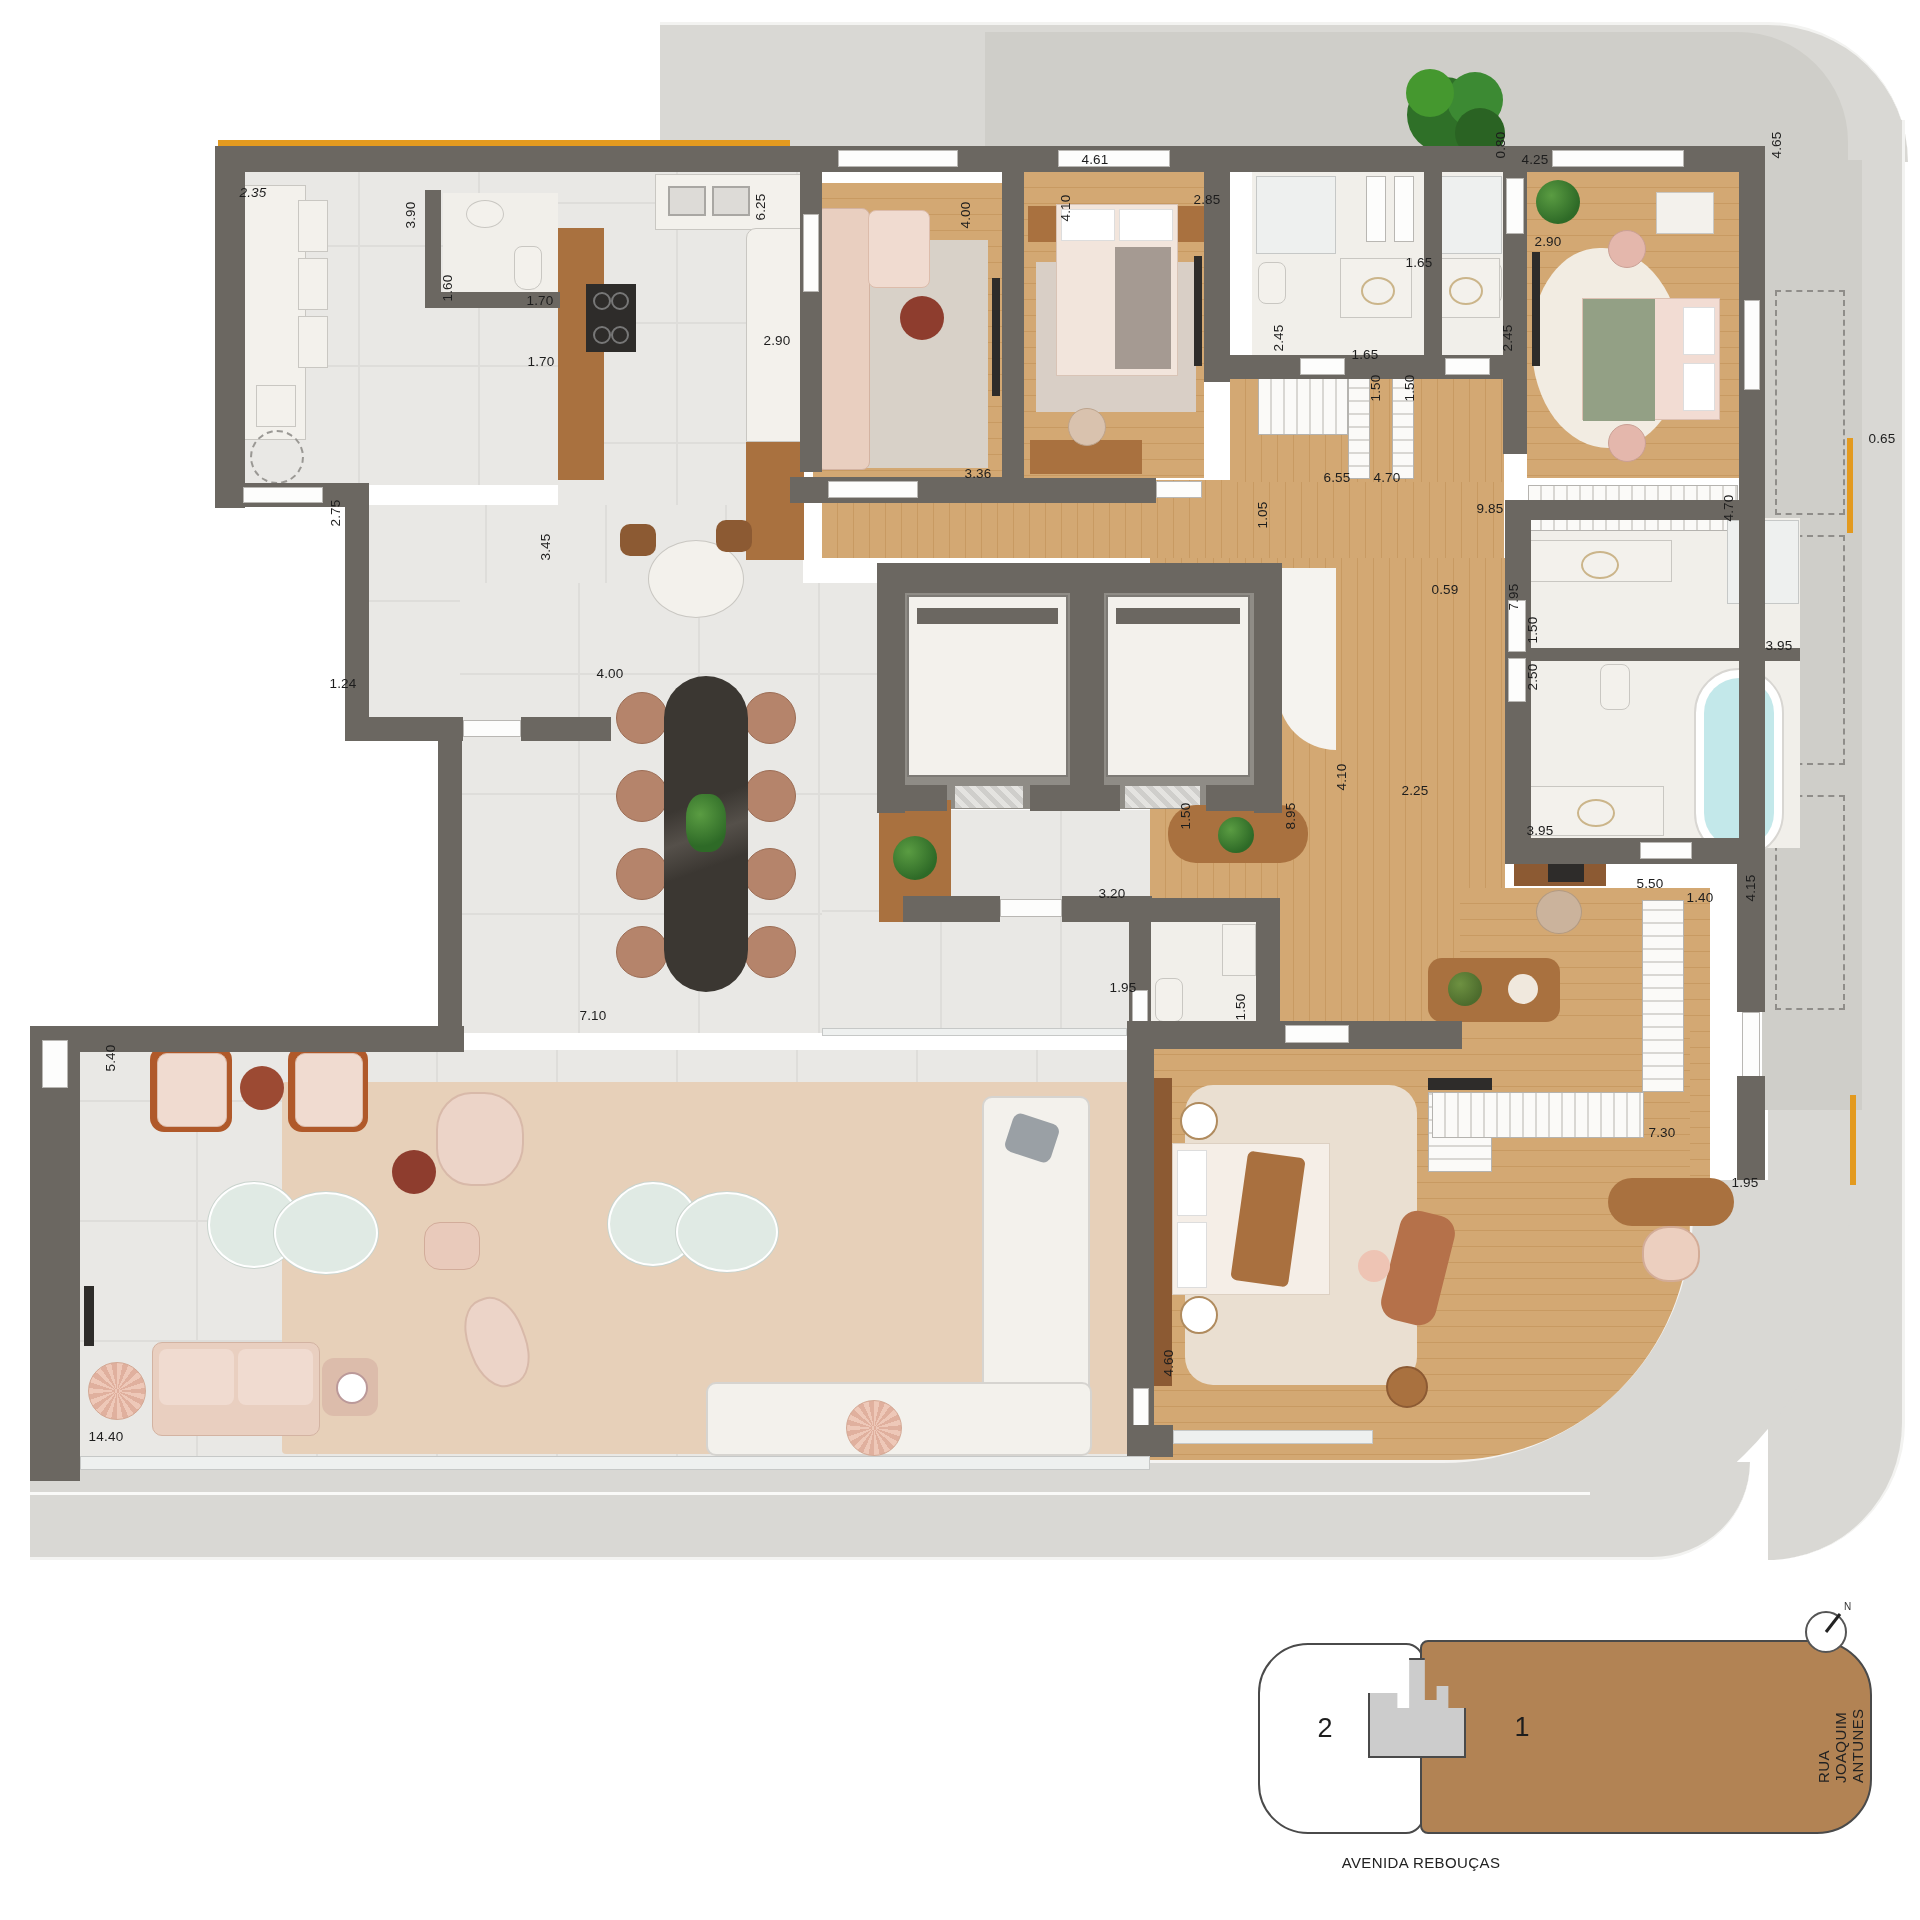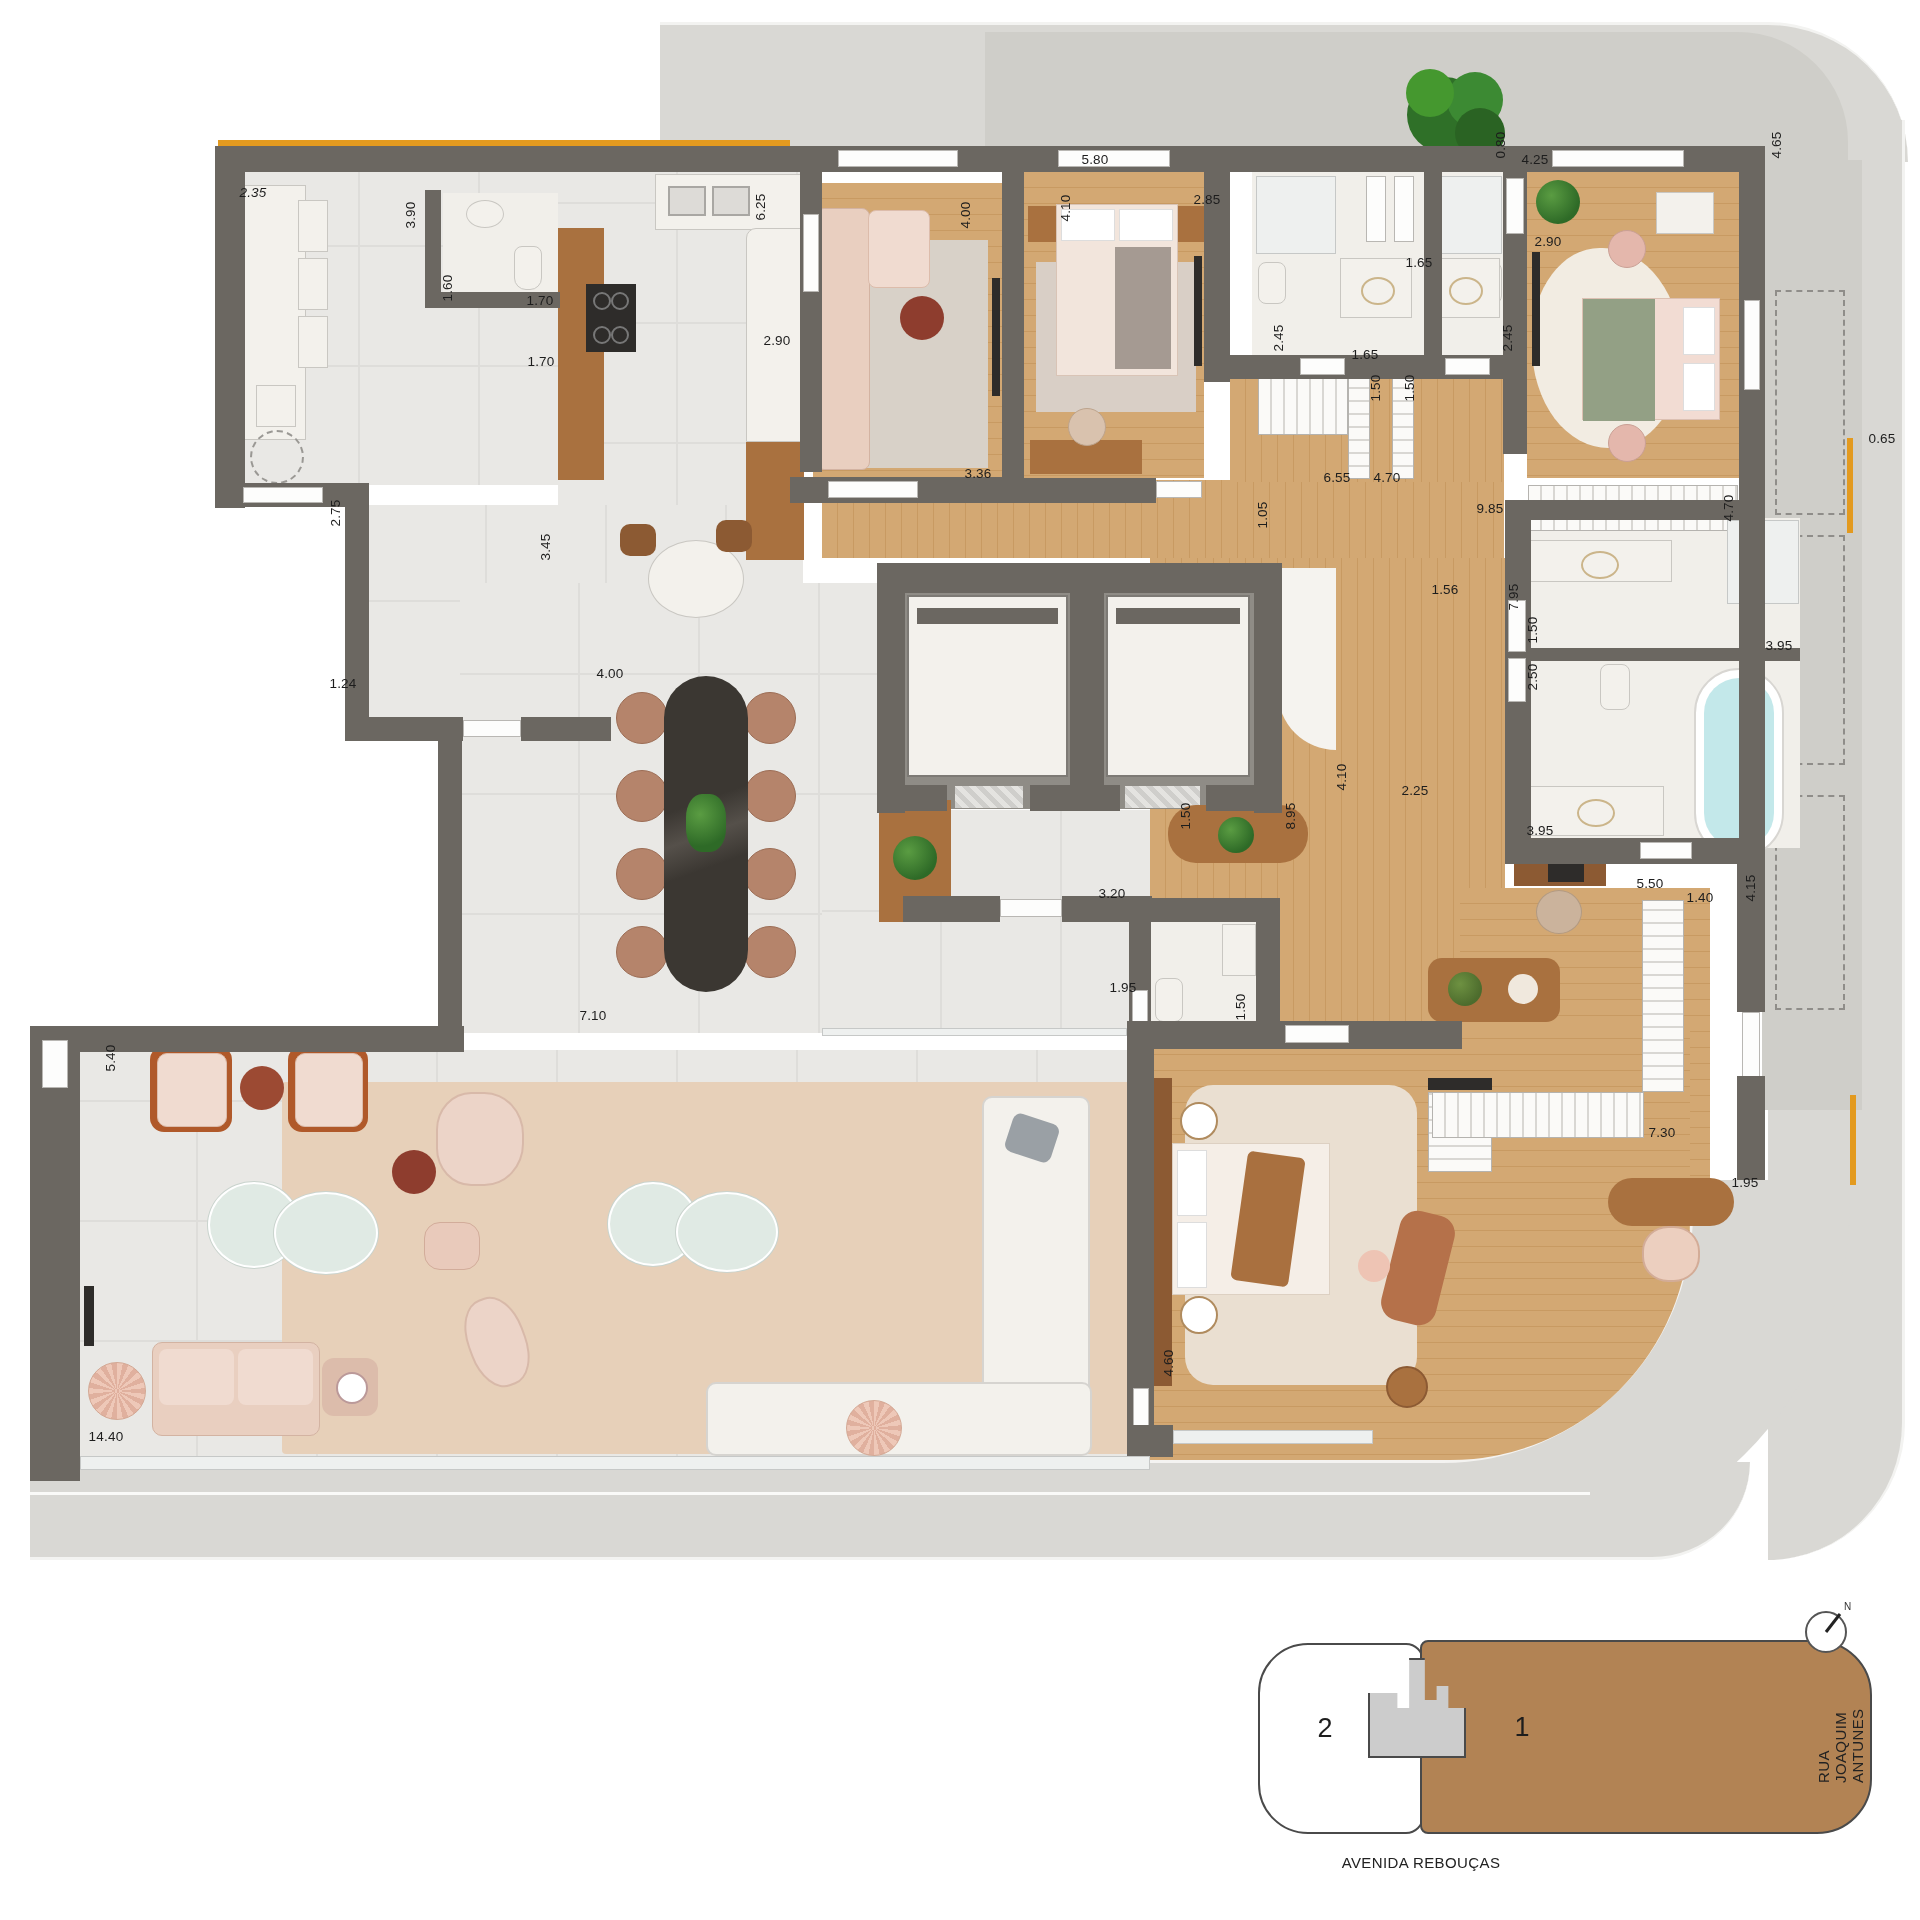--- a/index.html
+++ b/index.html
@@ -339,40 +339,40 @@
   <div>
       <div class="dim" style="left: 253px; top: 192px; font-style: italic;">2.35</div>
       <div class="dim v" style="left: 410px; top: 215px;">3.90</div>
       <div class="dim v" style="left: 447px; top: 288px;">1.60</div>
       <div class="dim" style="left: 540px; top: 300px;">1.70</div>
       <div class="dim" style="left: 541px; top: 361px;">1.70</div>
       <div class="dim v" style="left: 760px; top: 207px;">6.25</div>
       <div class="dim" style="left: 777px; top: 340px;">2.90</div>
       <div class="dim v" style="left: 965px; top: 215px;">4.00</div>
       <div class="dim" style="left: 978px; top: 473px;">3.36</div>
-      <div class="dim" style="left: 1095px; top: 159px;">5.80</div>
+      <div class="dim" style="left: 1095px; top: 159px;">4.61</div>
       <div class="dim v" style="left: 1065px; top: 208px;">4.10</div>
       <div class="dim" style="left: 1207px; top: 199px;">2.85</div>
       <div class="dim" style="left: 1419px; top: 262px;">1.65</div>
       <div class="dim v" style="left: 1278px; top: 338px;">2.45</div>
       <div class="dim" style="left: 1365px; top: 354px;">1.65</div>
       <div class="dim v" style="left: 1507px; top: 338px;">2.45</div>
       <div class="dim v" style="left: 1375px; top: 388px;">1.50</div>
       <div class="dim v" style="left: 1409px; top: 388px;">1.50</div>
       <div class="dim" style="left: 1337px; top: 477px;">6.55</div>
       <div class="dim" style="left: 1387px; top: 477px;">4.70</div>
       <div class="dim v" style="left: 1500px; top: 145px;">0.80</div>
       <div class="dim" style="left: 1535px; top: 159px;">4.25</div>
       <div class="dim" style="left: 1548px; top: 241px;">2.90</div>
       <div class="dim v" style="left: 1776px; top: 145px;">4.65</div>
       <div class="dim" style="left: 1882px; top: 438px;">0.65</div>
       <div class="dim v" style="left: 1262px; top: 515px;">1.05</div>
       <div class="dim" style="left: 1490px; top: 508px;">9.85</div>
       <div class="dim v" style="left: 1728px; top: 508px;">4.70</div>
-      <div class="dim" style="left: 1445px; top: 589px;">1.56</div>
+      <div class="dim" style="left: 1445px; top: 589px;">0.59</div>
       <div class="dim v" style="left: 1513px; top: 597px;">7.95</div>
       <div class="dim v" style="left: 1532px; top: 630px;">1.50</div>
       <div class="dim v" style="left: 1532px; top: 677px;">2.50</div>
       <div class="dim" style="left: 1779px; top: 645px;">3.95</div>
       <div class="dim" style="left: 1540px; top: 830px;">3.95</div>
       <div class="dim" style="left: 1415px; top: 790px;">2.25</div>
       <div class="dim v" style="left: 1341px; top: 777px;">4.10</div>
       <div class="dim v" style="left: 1290px; top: 816px;">8.95</div>
       <div class="dim v" style="left: 1185px; top: 816px;">1.50</div>
       <div class="dim" style="left: 1112px; top: 893px;">3.20</div>

